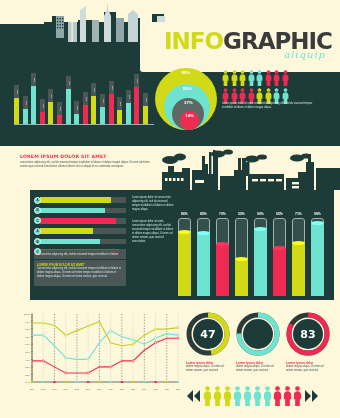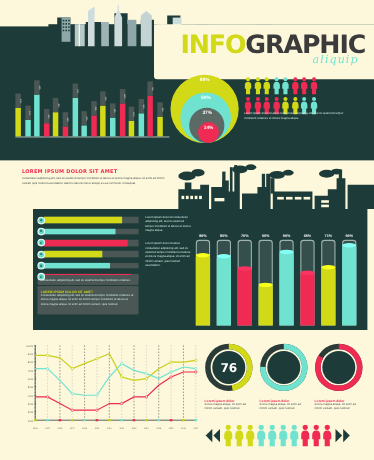--- a/index.html
+++ b/index.html
@@ -560,35 +560,36 @@
         <rect x="153.56923076923078" y="73" width="2.4" height="2" fill="#c8cf18"></rect>
         <rect x="164.8" y="73" width="2.4" height="2" fill="#6fe3d0"></rect>
       </svg>
 
     <div class="gauges" id="gauges">
         <div class="gauge" style="left: 0px;"><svg width="44" height="44" viewBox="0 0 44 44">
          <circle cx="22" cy="22" r="19" fill="none" stroke="#2b3b38" stroke-width="5"></circle>
          <circle cx="22" cy="22" r="19" fill="none" stroke="#d2d917" stroke-width="5" stroke-dasharray="56.108844793113704 119.38052083641213" transform="rotate(-90 22 22)" stroke-linecap="butt"></circle>
          <circle cx="22" cy="22" r="15" fill="#1d3b38"></circle>
        </svg>
-       <div class="val">76</div>
+       <div class="val">47</div>
        <div class="gauge-cap">Lorem ipsum dolor</div>
        <div class="tiny-dark" style="width:44px">dolore magna aliqua. Ut enim ad minim veniam, quis nostrud.</div></div>
         <div class="gauge" style="left: 50px;"><svg width="44" height="44" viewBox="0 0 44 44">
          <circle cx="22" cy="22" r="19" fill="none" stroke="#2b3b38" stroke-width="5"></circle>
          <circle cx="22" cy="22" r="19" fill="none" stroke="#6fe3d0" stroke-width="5" stroke-dasharray="89.5353906273091 119.38052083641213" transform="rotate(-90 22 22)" stroke-linecap="butt"></circle>
          <circle cx="22" cy="22" r="15" fill="#1d3b38"></circle>
        </svg>
        <div class="gauge-cap">Lorem ipsum dolor</div>
        <div class="tiny-dark" style="width:44px">dolore magna aliqua. Ut enim ad minim veniam, quis nostrud.</div></div>
         <div class="gauge" style="left: 100px;"><svg width="44" height="44" viewBox="0 0 44 44">
          <circle cx="22" cy="22" r="19" fill="none" stroke="#2b3b38" stroke-width="5"></circle>
          <circle cx="22" cy="22" r="19" fill="none" stroke="#ef2b53" stroke-width="5" stroke-dasharray="99.08583229422207 119.38052083641213" transform="rotate(-90 22 22)" stroke-linecap="butt"></circle>
          <circle cx="22" cy="22" r="15" fill="#1d3b38"></circle>
        </svg>
+       <div class="val">83</div>
        <div class="gauge-cap">Lorem ipsum dolor</div>
        <div class="tiny-dark" style="width:44px">dolore magna aliqua. Ut enim ad minim veniam, quis nostrud.</div></div>
       </div>
 
     <div class="bottom-people" id="botpeople">
         <svg width="16" height="16" viewBox="0 0 16 16">
        <path d="M7,2 L1,8 L7,14 Z" fill="#1d3b38"></path>
           <path d="M14,2 L8,8 L14,14 Z" fill="#1d3b38"></path>
         </svg>
         <svg width="9" height="20" viewBox="0 0 10 24">

